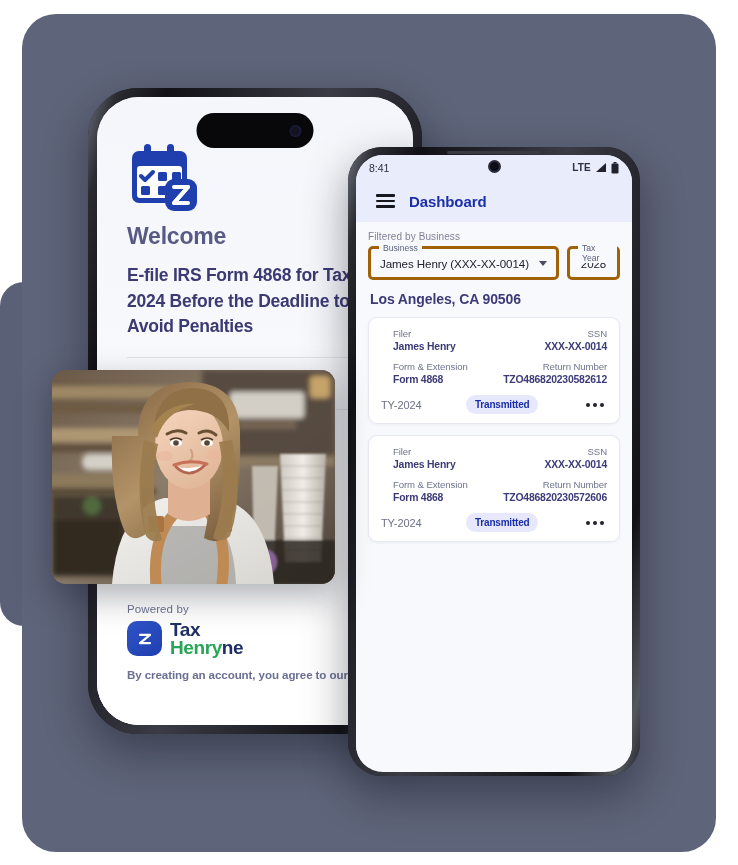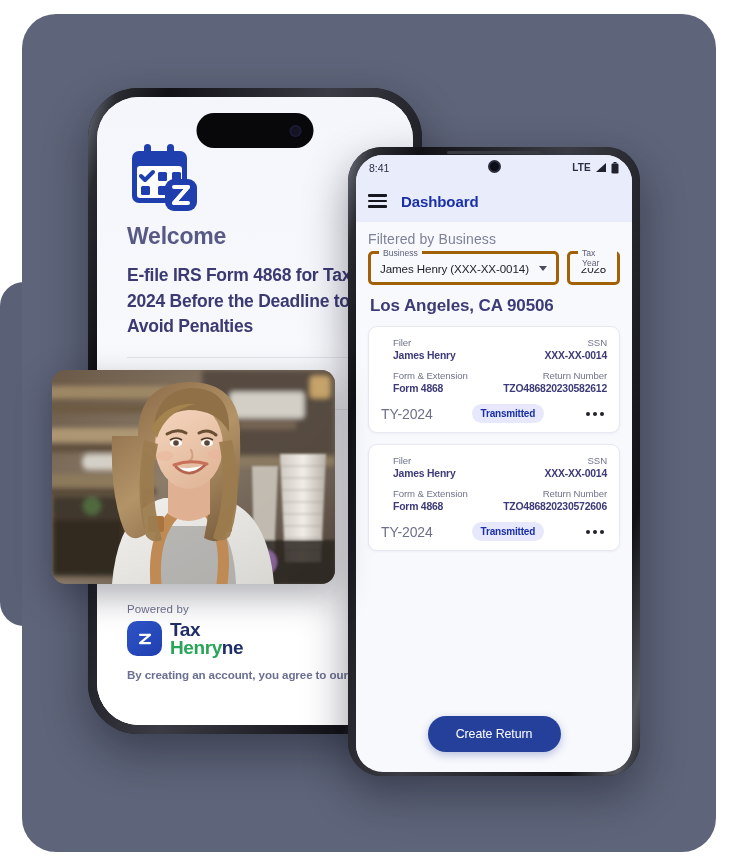--- a/index.html
+++ b/index.html
@@ -208,34 +208,34 @@
     color: #2c2e42;
     background: #e9ecfb;
   }
   .status-right { display: flex; align-items: center; gap: 4px; justify-content: flex-end; }
   .lte { font-size: 10px; font-weight: bold; letter-spacing: .2px; }
 
   .appbar {
     height: 42px;
     background: #e9ecfb;
     display: flex; align-items: center;
-    padding: 0 12px;
+    padding: 0 20px;
     gap: 14px;
   }
   .burger { width: 19px; display: flex; flex-direction: column; gap: 3px; }
   .burger span { display: block; height: 2.6px; background: #16171f; border-radius: 1px; }
   .appbar-title { font-size: 15px; font-weight: bold; color: #1b2fa8; letter-spacing: -0.1px; }
 
   .app-body {
     background: #f8f9fd;
     padding: 9px 12px 0 12px;
     height: 546px;
     position: relative;
   }
-  .filter-label { font-size: 14px; color: #7e8298; margin-bottom: 4px; letter-spacing: .1px; }
+  .filter-label { font-size: 10px; color: #7e8298; margin-bottom: 4px; letter-spacing: .1px; }
   .filter-row { display: flex; gap: 8px; align-items: stretch; }
 
   .field {
     position: relative;
     border: 3px solid #a16207;
     border-radius: 5px;
     background: transparent;
     height: 34px;
     display: flex; align-items: center;
     padding: 0 9px;
@@ -253,21 +253,21 @@
   .f-taxyear { width: 53px; justify-content: center; align-items: center; }
   .caret {
     width: 0; height: 0;
     border-left: 4.5px solid transparent;
     border-right: 4.5px solid transparent;
     border-top: 5.5px solid #4a4c5e;
     margin-left: 4px;
   }
 
   .city {
-    font-size: 17px;
+    font-size: 14px;
     font-weight: bold;
     color: #3c3b78;
     margin: 11px 0 10px 2px;
     letter-spacing: -0.1px;
   }
 
   .card {
     background: #ffffff;
     border: 1px solid #e7e8f2;
     border-radius: 9px;
@@ -278,21 +278,21 @@
   .crow { display: flex; justify-content: space-between; align-items: baseline; padding-left: 12px; }
   .c-lbl { font-size: 9.6px; color: #70748c; letter-spacing: -0.1px; }
   .c-val { font-size: 10.4px; font-weight: bold; color: #3c3b78; letter-spacing: -0.2px; }
   .crow.vals { margin-top: 2px; margin-bottom: 9px; }
   .crow.vals.last { margin-bottom: 0; }
 
   .card-foot {
     display: flex; align-items: center; justify-content: space-between;
     margin-top: 10px;
   }
-  .ty { font-size: 14px; color: #6d7189; letter-spacing: -0.1px; }
+  .ty { font-size: 11px; color: #6d7189; letter-spacing: -0.1px; }
   .badge {
     background: #e7e8fc;
     color: #1b2fa8;
     font-size: 10px;
     font-weight: bold;
     border-radius: 10px;
     padding: 4px 9px;
     letter-spacing: -0.2px;
   }
   .kebab { display: flex; gap: 3px; padding: 5px 3px; cursor: pointer; }
@@ -620,21 +620,18 @@
             <span class="ty">TY-2024</span>
             <span class="badge">Transmitted</span>
             <span class="kebab">
                 <i></i>
                 <i></i>
                 <i></i>
               </span>
           </div>
         </div>
 
-        <div class="cta-wrap">
-          <button class="cta">Create Return</button>
-        </div>
 
       </div>
     </div>
   </div>
 
 </div>
 
 </body></html>

